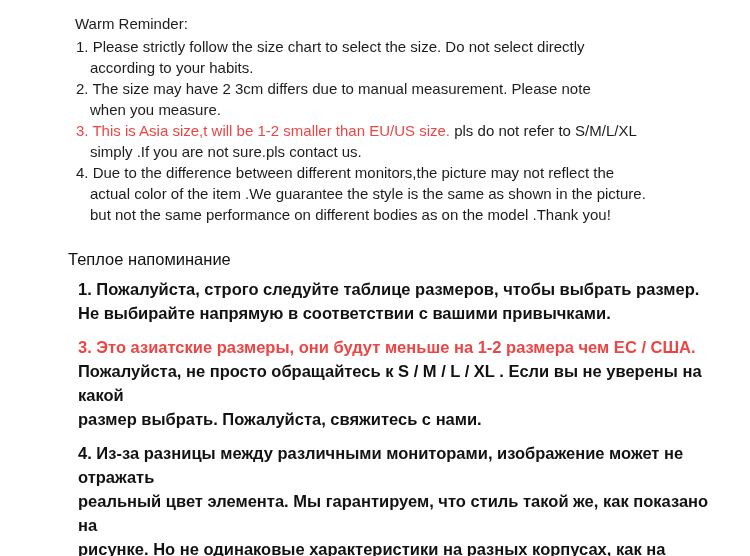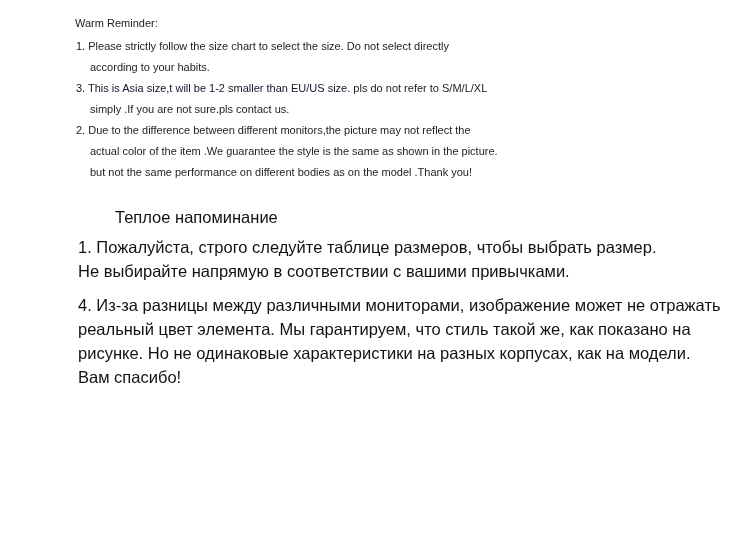--- a/index.html
+++ b/index.html
@@ -15,21 +15,21 @@
     color: #1c1c1c;
   }
   .page {
     padding: 13px 28px 8px 68px;
     box-sizing: border-box;
     width: 750px;
   }
 
   
   .en-section {
-    font-size: 11px;
+    font-size: 15px;
     line-height: 21px;
     color: #1d1d1d;
   }
   .en-title {
     margin-left: 7px;
     margin-bottom: 2px;
   }
   .en-items {
     margin-left: 8px;
     max-width: 640px;
@@ -45,62 +45,66 @@
 
   
   .ru-section {
     margin-top: 22px;
     font-size: 16.5px;
     line-height: 24px;
     color: #121212;
   }
   .ru-title {
     margin-bottom: 6px;
-    margin-left: 47px;
   }
   .ru-items {
     margin-left: 10px;
     max-width: 660px;
   }
   .ru-item {
     white-space: pre-line;
     margin-bottom: 10px;
+    font-weight: bold;
   }
   .ru-item .seg-block {
     display: block;
     white-space: pre-line;
   }
 
   .red {
-    color: #0f172a;
+    color: #ef4444;
   }
 </style>
 </head>
 <body>
 
 <div class="page">
 
   <div class="en-section">
     <div class="en-title">Warm Reminder:</div>
     <div class="en-items">
       <div class="en-item">1. Please strictly follow the size chart to select the size. Do not select directly
 according to your habits.</div>
+      <div class="en-item">2. The size may have 2 3cm differs due to manual measurement. Please note
+when you measure.</div>
       <div class="en-item"><span class="seg red">3. This is Asia size,t will be 1-2 smaller than EU/US size.</span><span class="seg"> pls do not refer to S/M/L/XL
 simply .If you are not sure.pls contact us.</span></div>
-      <div class="en-item">2. Due to the difference between different monitors,the picture may not reflect the
+      <div class="en-item">4. Due to the difference between different monitors,the picture may not reflect the
 actual color of the item .We guarantee the style is the same as shown in the picture.
 but not the same performance on different bodies as on the model .Thank you!</div>
     </div>
   </div>
 
   <div class="ru-section">
     <div class="ru-title">Теплое напоминание</div>
     <div class="ru-items">
       <div class="ru-item">1. Пожалуйста, строго следуйте таблице размеров, чтобы выбрать размер.
 Не выбирайте напрямую в соответствии с вашими привычками.</div>
+      <div class="ru-item"><span class="seg-block red">3. Это азиатские размеры, они будут меньше на 1-2 размера чем ЕС / США.</span><span class="seg-block">Пожалуйста, не просто обращайтесь к S / M / L / XL . Если вы не уверены на какой
+размер выбрать. Пожалуйста, свяжитесь с нами.</span></div>
       <div class="ru-item">4. Из-за разницы между различными мониторами, изображение может не отражать
 реальный цвет элемента. Мы гарантируем, что стиль такой же, как показано на
 рисунке. Но не одинаковые характеристики на разных корпусах, как на модели.
 Вам спасибо!</div>
     </div>
   </div>
 
 </div>
 
 </body></html>

